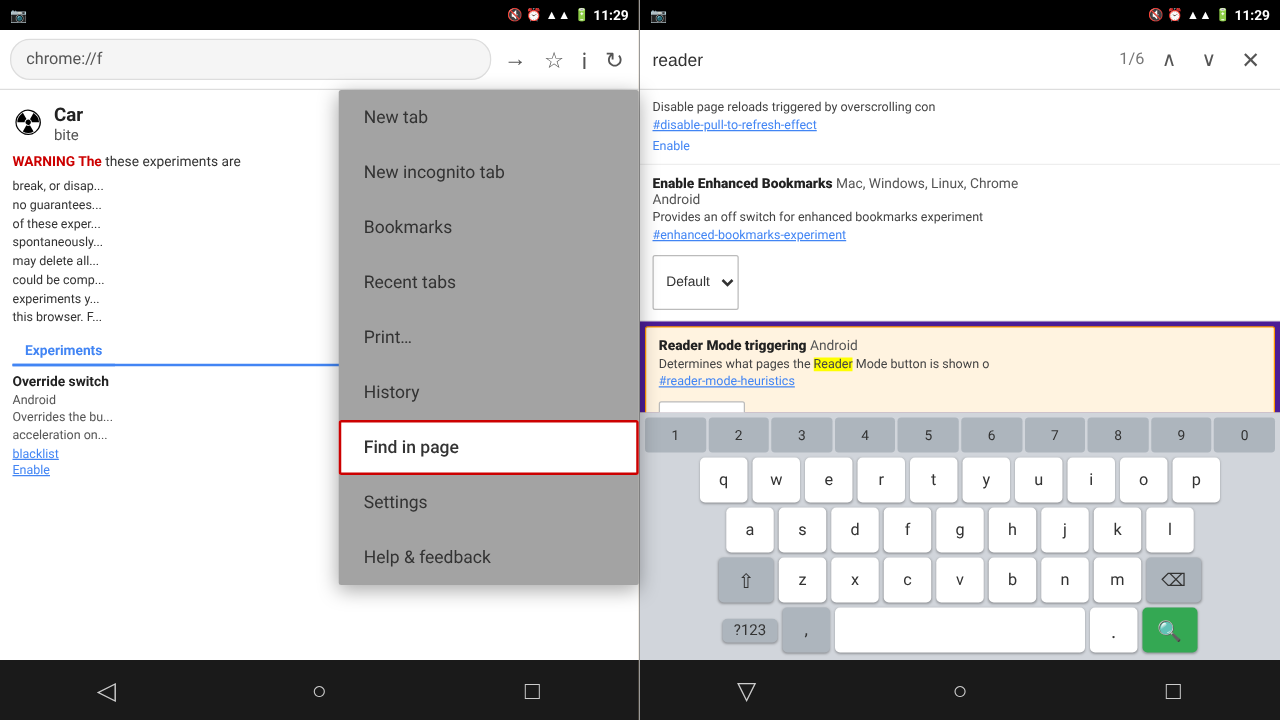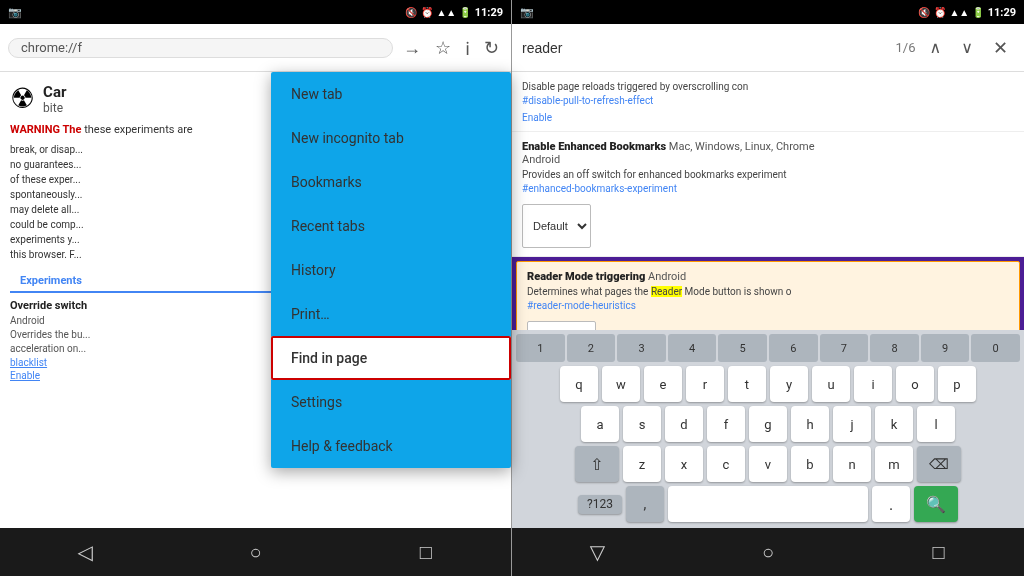--- a/index.html
+++ b/index.html
@@ -60,21 +60,21 @@
       height: 48px;
       background: #fff;
       display: flex;
       align-items: center;
       padding: 0 8px;
       gap: 6px;
       border-bottom: 1px solid #ddd;
     }
     .address-input {
       flex: 1;
-      height: 20px;
+      height: 33px;
       border: 1px solid #ddd;
       border-radius: 16px;
       padding: 0 12px;
       font-size: 13px;
       background: #f5f5f5;
       color: #333;
       display: flex;
       align-items: center;
     }
     .nav-icon {
@@ -153,21 +153,21 @@
       font-size: 10px;
       text-decoration: underline;
     }
 
     
     .dropdown-menu {
       position: absolute;
       top: 72px;
       right: 0;
       width: 240px;
-      background: #0ea5e9;
+      background: #a3a3a3;
       box-shadow: 0 4px 16px rgba(0,0,0,0.35);
       z-index: 100;
       border-radius: 2px;
     }
     .menu-item {
       padding: 14px 20px;
       font-size: 14px;
       color: #333;
       cursor: pointer;
       display: flex;
@@ -263,20 +263,21 @@
     }
     .flag-desc {
       font-size: 10px;
       color: #444;
       line-height: 1.4;
       margin-bottom: 4px;
     }
     .flag-link {
       color: #4285f4;
       font-size: 10px;
+      text-decoration: underline;
     }
     .flag-select {
       margin-top: 4px;
       padding: 14px 6px;
       font-size: 11px;
       border: 1px solid #bbb;
       border-radius: 2px;
       background: #fff;
       color: #333;
     }
@@ -460,24 +461,24 @@
       <div class="menu-item">
         <span>New incognito tab</span>
       </div>
       <div class="menu-item">
         <span>Bookmarks</span>
       </div>
       <div class="menu-item">
         <span>Recent tabs</span>
       </div>
       <div class="menu-item">
+        <span>Print…</span>
+      </div>
+      <div class="menu-item">
         <span>History</span>
-      </div>
-      <div class="menu-item">
-        <span>Print…</span>
       </div>
       <div class="menu-item highlighted" style="outline: 2.5px solid #cc0000; outline-offset: -2px; border-radius: 2px;">
         <span style="font-weight:500">Find in page</span>
       </div>
       <div class="menu-item">
         <span>Settings</span>
       </div>
       <div class="menu-item">
         <span>Help &amp; feedback</span>
       </div>

